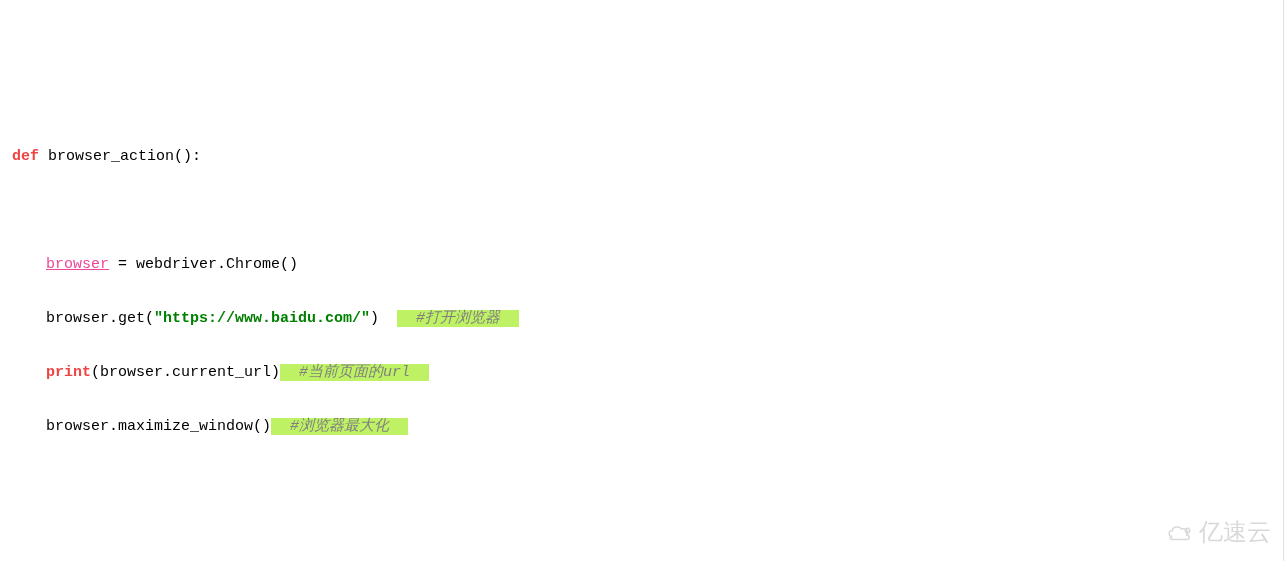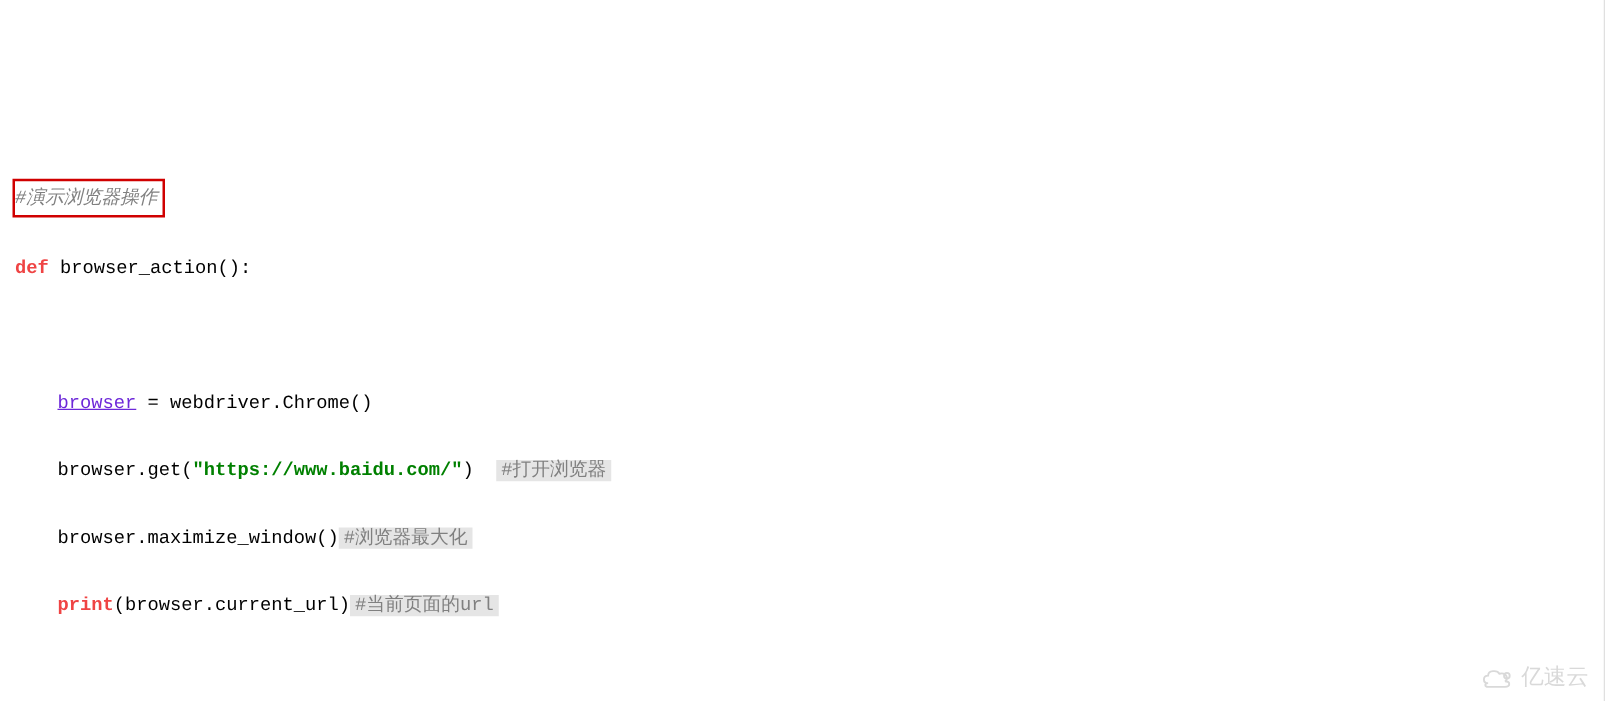--- a/index.html
+++ b/index.html
@@ -17,44 +17,45 @@
       overflow: hidden;
       border-right: 1px solid #e0e0e0;
     }
     .code-area {
       padding-left: 0px;
     }
     .kw { color: #ef4444; font-weight: bold; }
     .str { color: #008000; font-weight: bold; }
     .cmt {
       color: #808080;
-      background: #e5e5e5;
-      padding: 0 4px;
+      font-style: italic;
+      background: #bef264;
+      padding: 0 19px;
     }
     .cmt-plain {
       color: #808080;
       font-style: italic;
     }
     .link {
-      color: #6d28d9;
+      color: #ec4899;
       text-decoration: underline;
     }
     .boxed {
       border: 2px solid #d00000;
       display: inline-block;
       padding: 0 4px 0 0;
       margin-left: -2px;
     }
     .watermark {
       position: absolute;
       right: 12px;
-      bottom: 6px;
+      bottom: 16px;
       color: #d9d9d9;
       font-family: "Microsoft YaHei", sans-serif;
-      font-size: 18px;
+      font-size: 24px;
       font-style: normal;
       display: flex;
       align-items: center;
       gap: 4px;
     }
     .watermark svg {
       width: 30px;
       height: 20px;
       stroke: #d9d9d9;
       fill: none;
@@ -62,27 +63,26 @@
     }
     .line { display: block; }
     .ind1 { padding-left: 34px; }
   </style>
 </head>
 <body>
 
 
 
 <div class="code-area">
-<span class="line"><span class="boxed"><span class="cmt-plain">#演示浏览器操作</span></span></span>
 <span class="line"><span class="kw">def</span><span> browser_action():</span></span>
 <span class="line"> </span>
 <span class="line ind1"><span class="link">browser</span><span> = webdriver.Chrome()</span></span>
 <span class="line ind1"><span>browser.get(</span><span class="str">"https://www.baidu.com/"</span><span>)  </span><span class="cmt">#打开浏览器</span></span>
+<span class="line ind1"><span class="kw">print</span><span>(browser.current_url)</span><span class="cmt">#当前页面的url</span></span>
 <span class="line ind1"><span>browser.maximize_window()</span><span class="cmt">#浏览器最大化</span></span>
-<span class="line ind1"><span class="kw">print</span><span>(browser.current_url)</span><span class="cmt">#当前页面的url</span></span>
 
 
 
 
 
 
 
 
 
 

